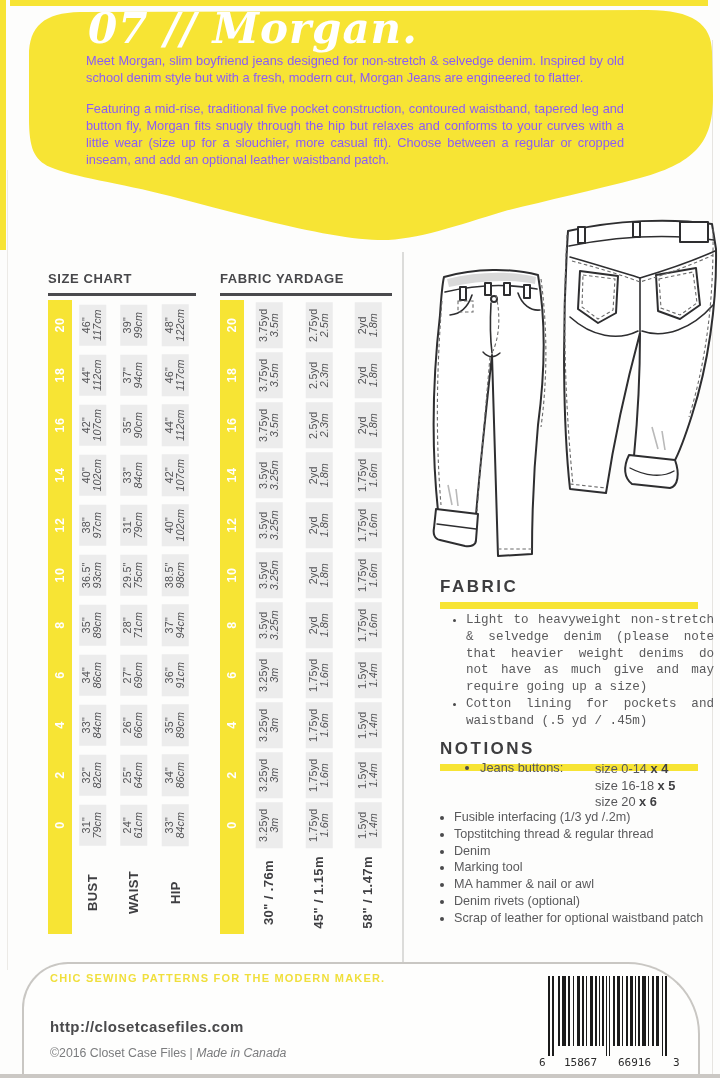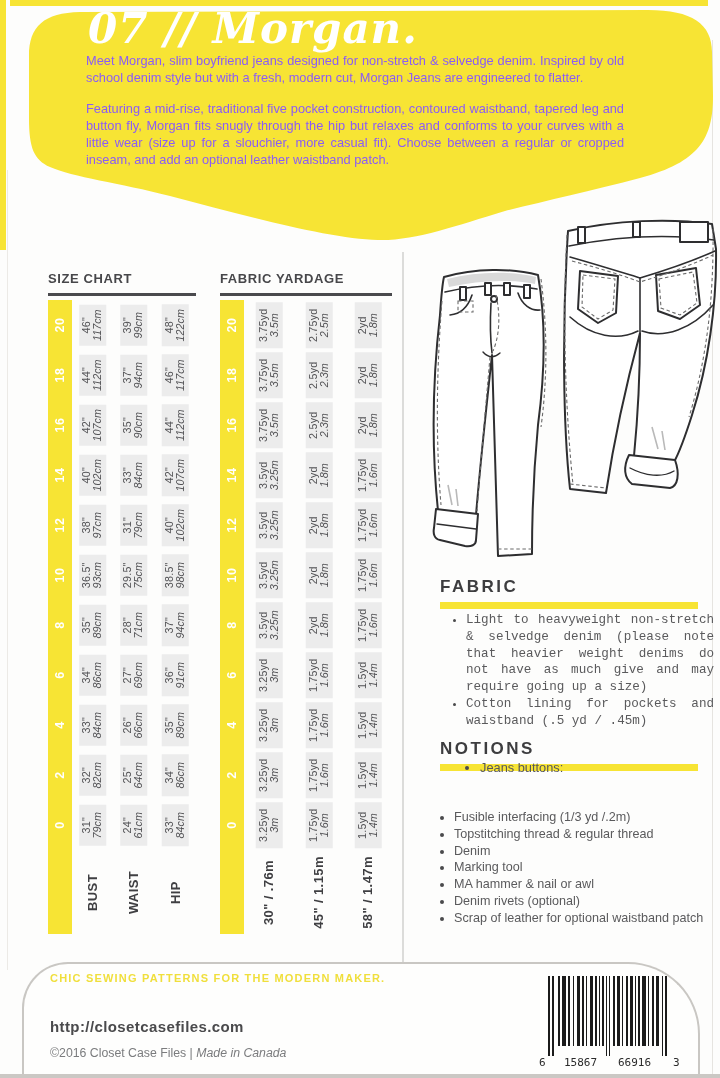--- a/index.html
+++ b/index.html
@@ -726,20 +726,26 @@
       </ul>
   </div>
 
   <div class="sec-head" style="left:440px;top:739px;">NOTIONS</div>
   <div class="sec-bar" style="left:440px;top:764px;"></div>
   <div class="jb-row">
     <ul>
         <li>Jeans buttons:</li>
       </ul>
   </div>
+  <div class="jb-sizes">
+
+  <div class="jb-line"><span>size 0-14 </span><span class="jb-qty">x 4</span></div>
+      <div class="jb-line"><span>size 16-18 </span><span class="jb-qty">x 5</span></div>
+      <div class="jb-line"><span>size 20 </span><span class="jb-qty">x 6</span></div>
+    </div>
   <div class="notions-list">
     <ul>
 
     <li>Fusible interfacing (1/3 yd /.2m)</li>
         <li>Topstitching thread &amp; regular thread</li>
         <li>Denim</li>
         <li>Marking tool</li>
         <li>MA hammer &amp; nail or awl</li>
         <li>Denim rivets (optional)</li>
         <li>Scrap of leather for optional waistband patch</li>

